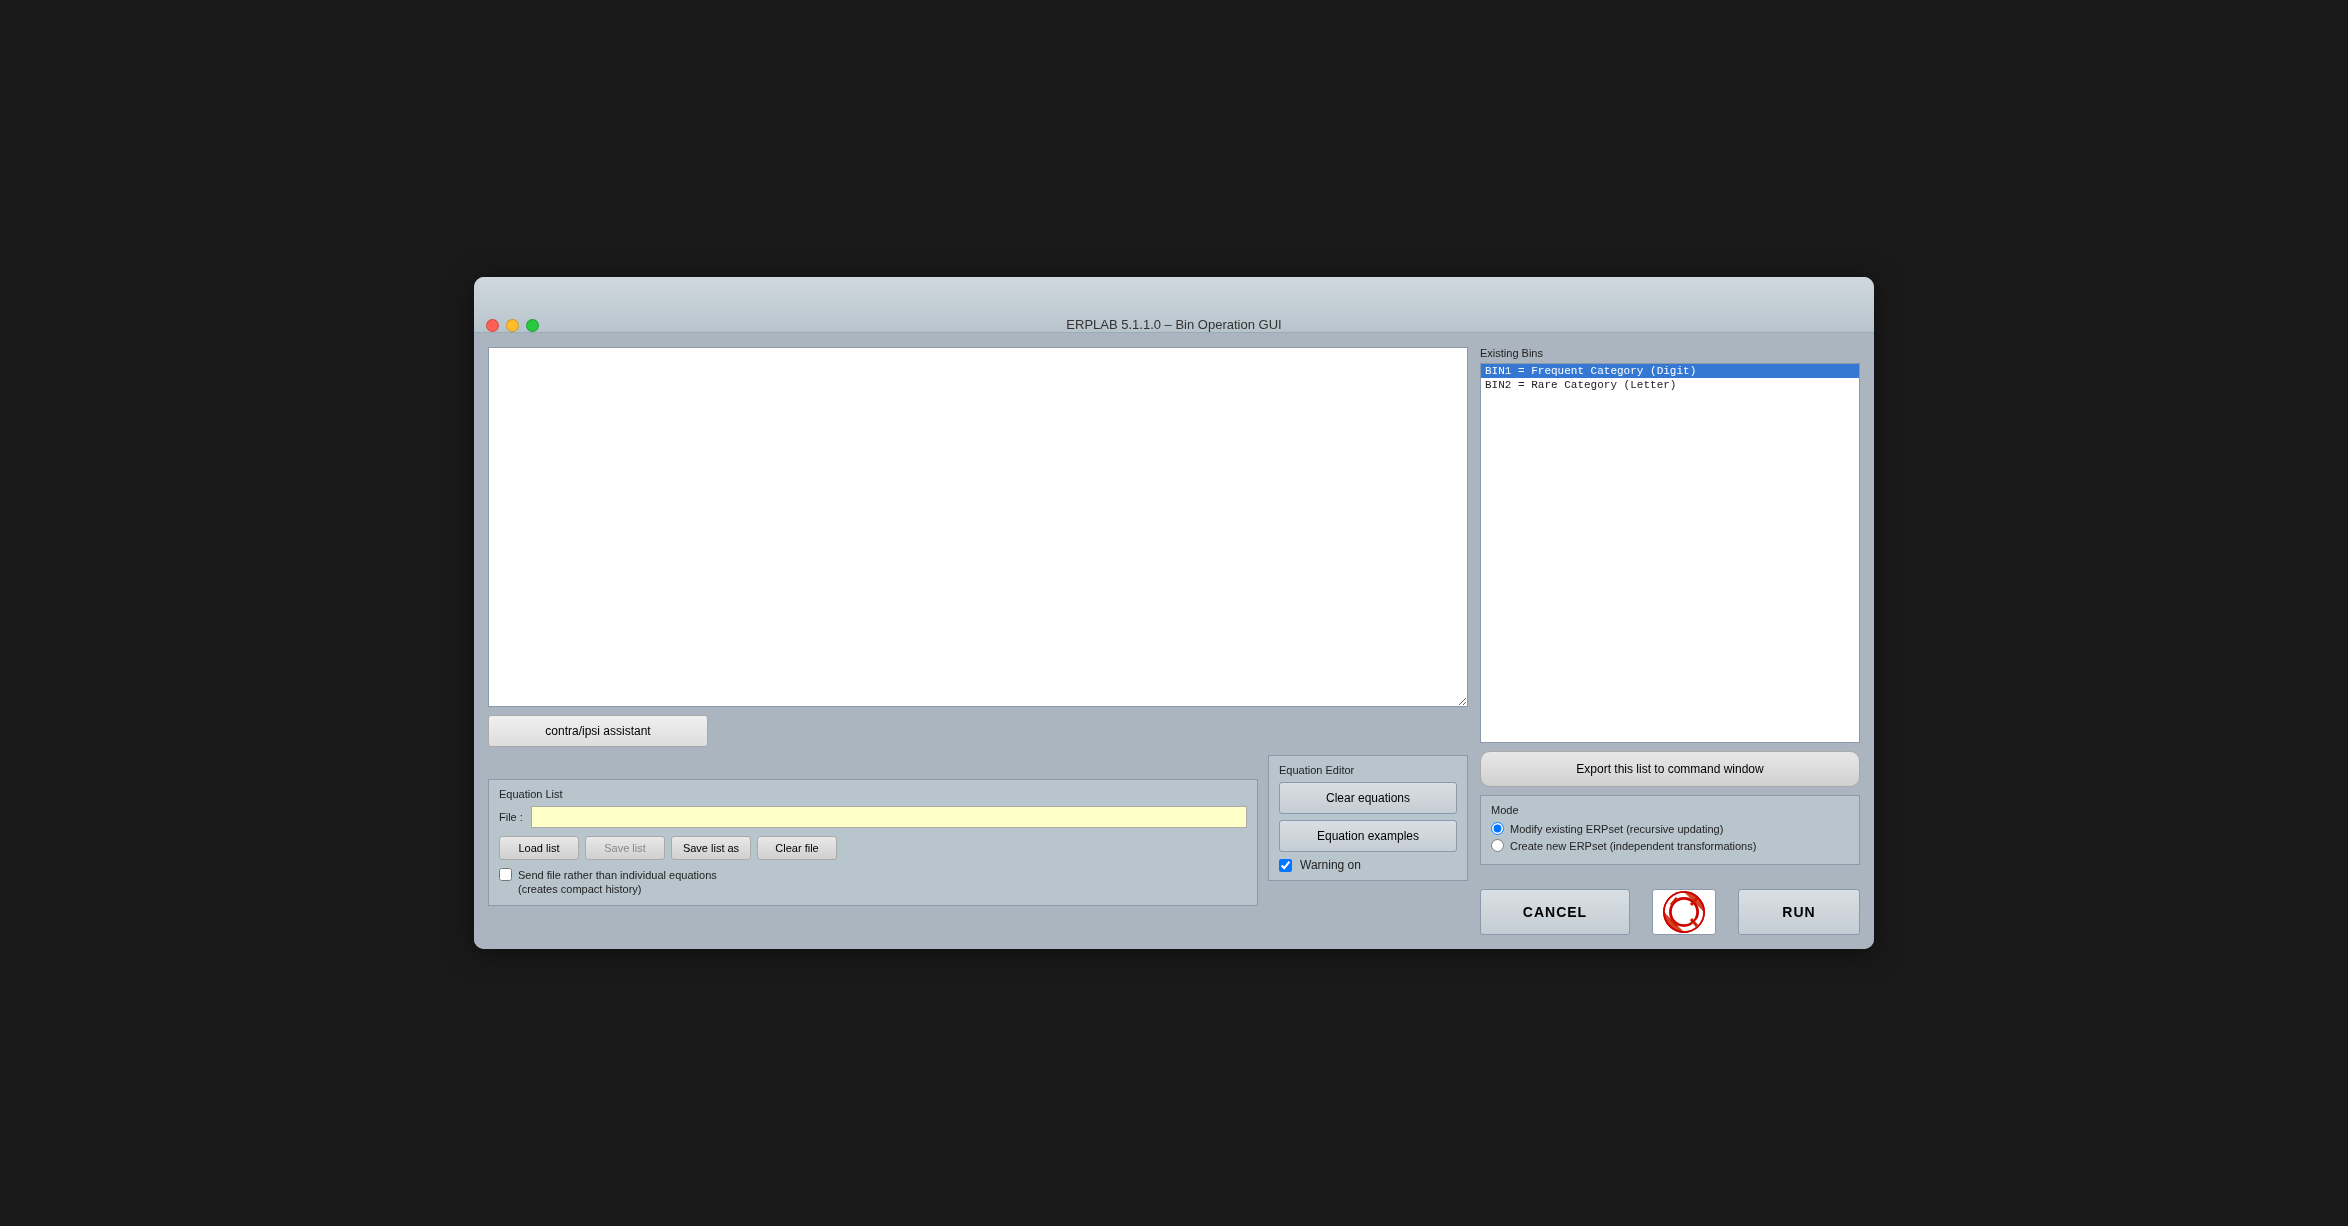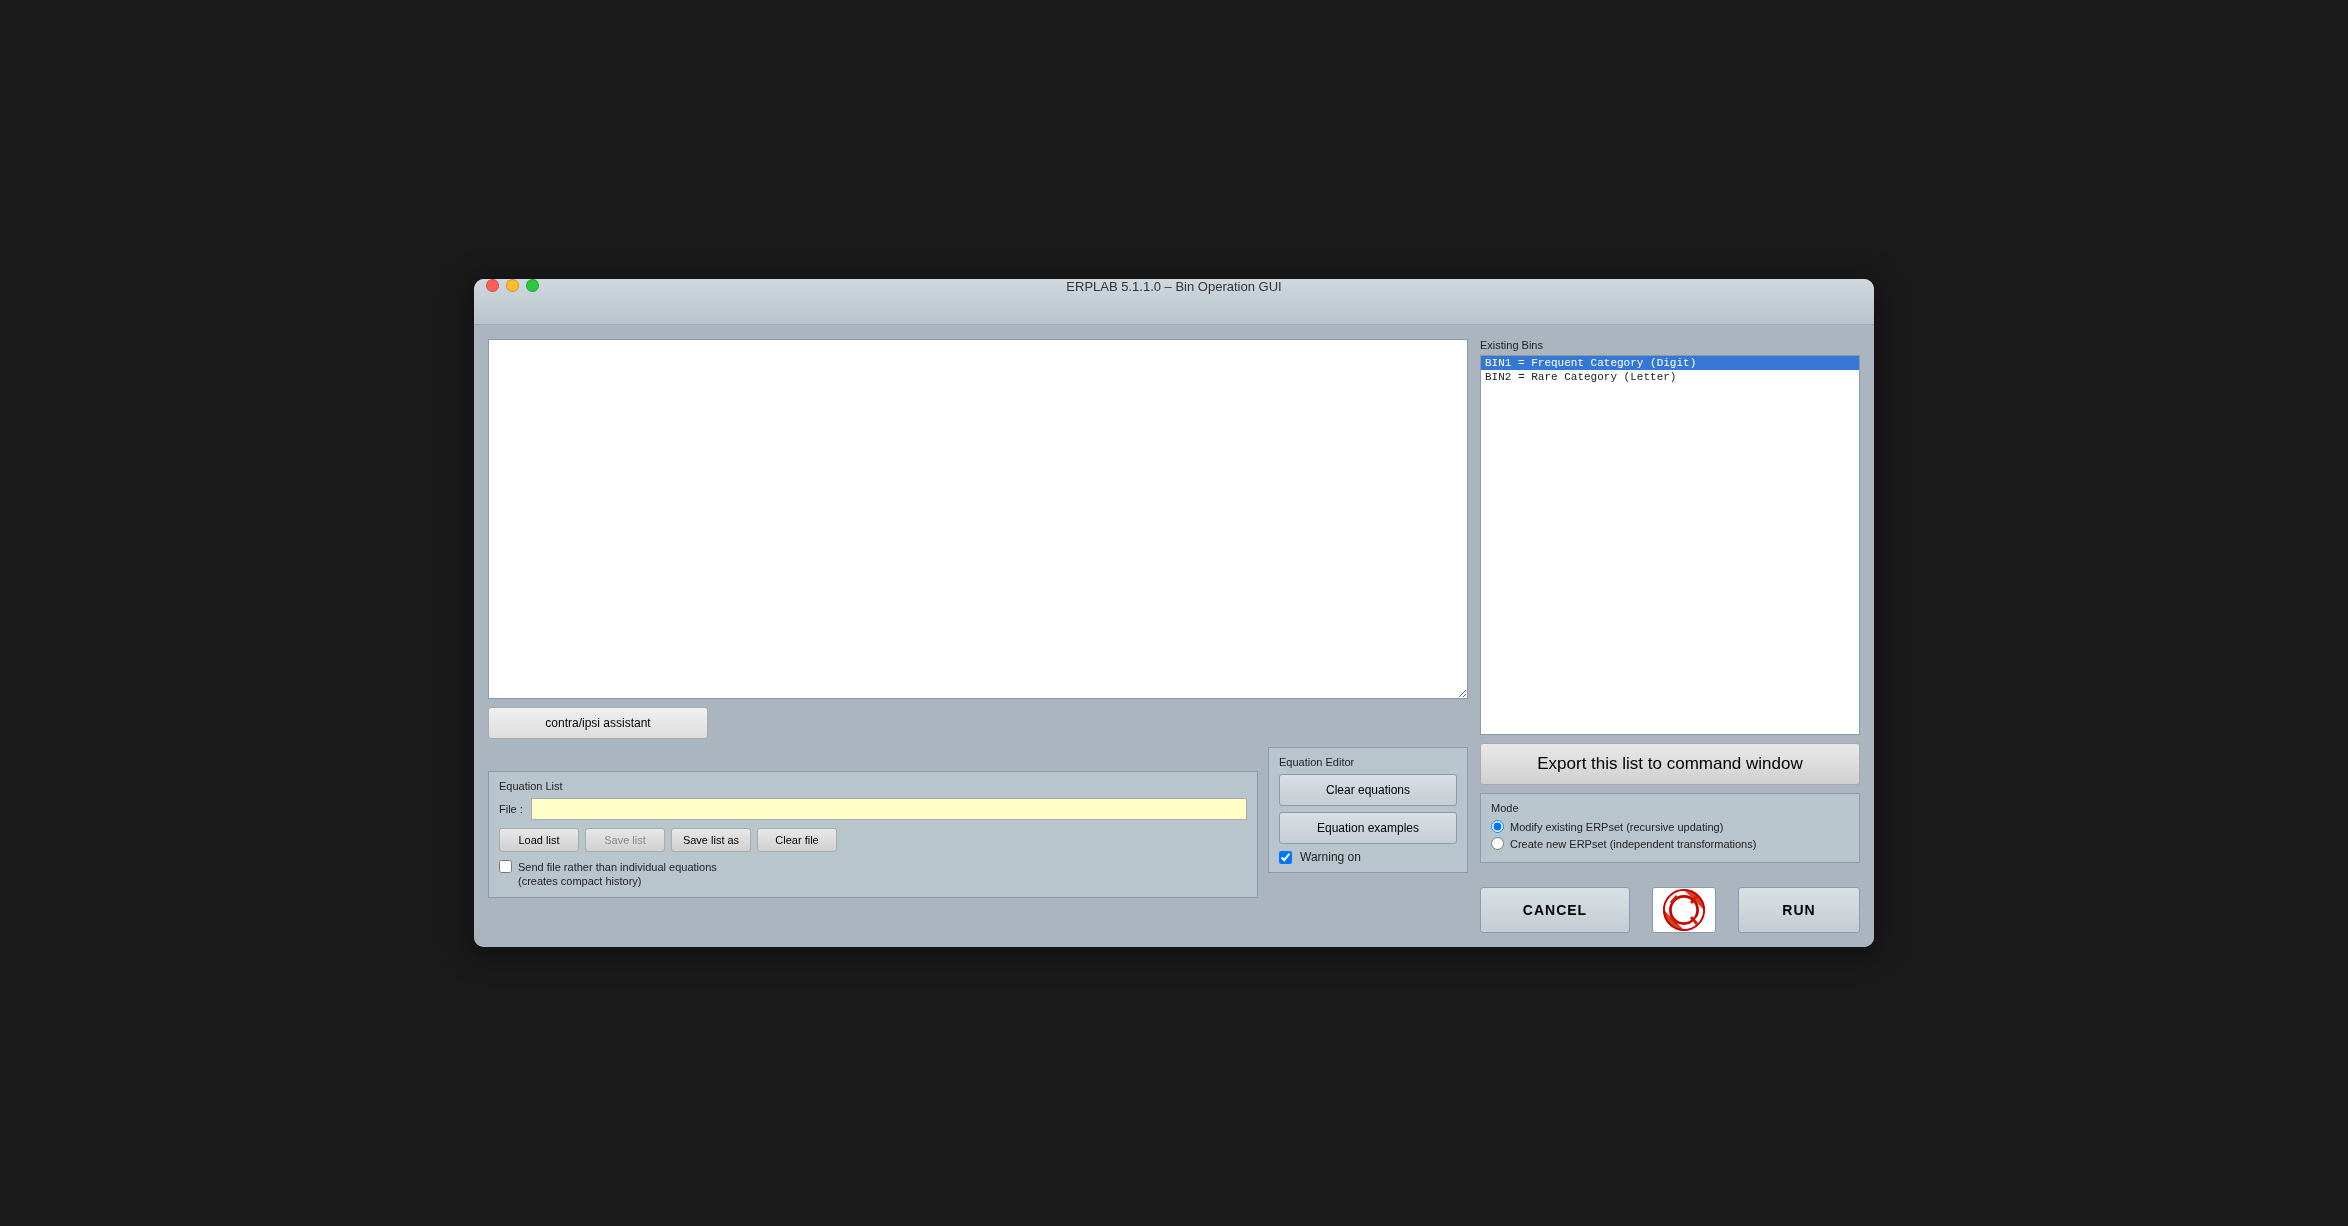--- a/index.html
+++ b/index.html
@@ -13,23 +13,23 @@
     }
     .window {
       width: 1400px;
       background: #b0bec5;
       border-radius: 10px;
       box-shadow: 0 4px 30px rgba(0,0,0,0.5);
       overflow: hidden;
     }
     .title-bar {
       background: linear-gradient(to bottom, #d0d8df, #b8c4cc);
-      height: 46px;
-      display: flex;
-      align-items: flex-start;
+      height: 56px;
+      display: flex;
+      align-items: flex-end;
       padding: 0 12px;
       border-bottom: 1px solid #9aacb8;
       position: relative;
     }
     .traffic-lights {
       display: flex;
       gap: 7px;
     }
     .tl {
       width: 13px;
@@ -189,23 +189,23 @@
       color: #222;
     }
     .bin-item.selected {
       background: #3478d4;
       color: white;
     }
     .export-btn {
       background: linear-gradient(to bottom, #e8e8e8, #d0d0d0);
       border: 1px solid #aaa;
       padding: 10px;
-      font-size: 17px;
-      cursor: pointer;
-      border-radius: 3px;
+      font-size: 12px;
+      cursor: pointer;
+      border-radius: 10px;
       text-align: center;
       width: 100%;
     }
     .mode-section {
       border: 1px solid #8a9aaa;
       padding: 8px 10px;
       background: #b8c5cc;
     }
     .mode-label {
       font-size: 11px;

